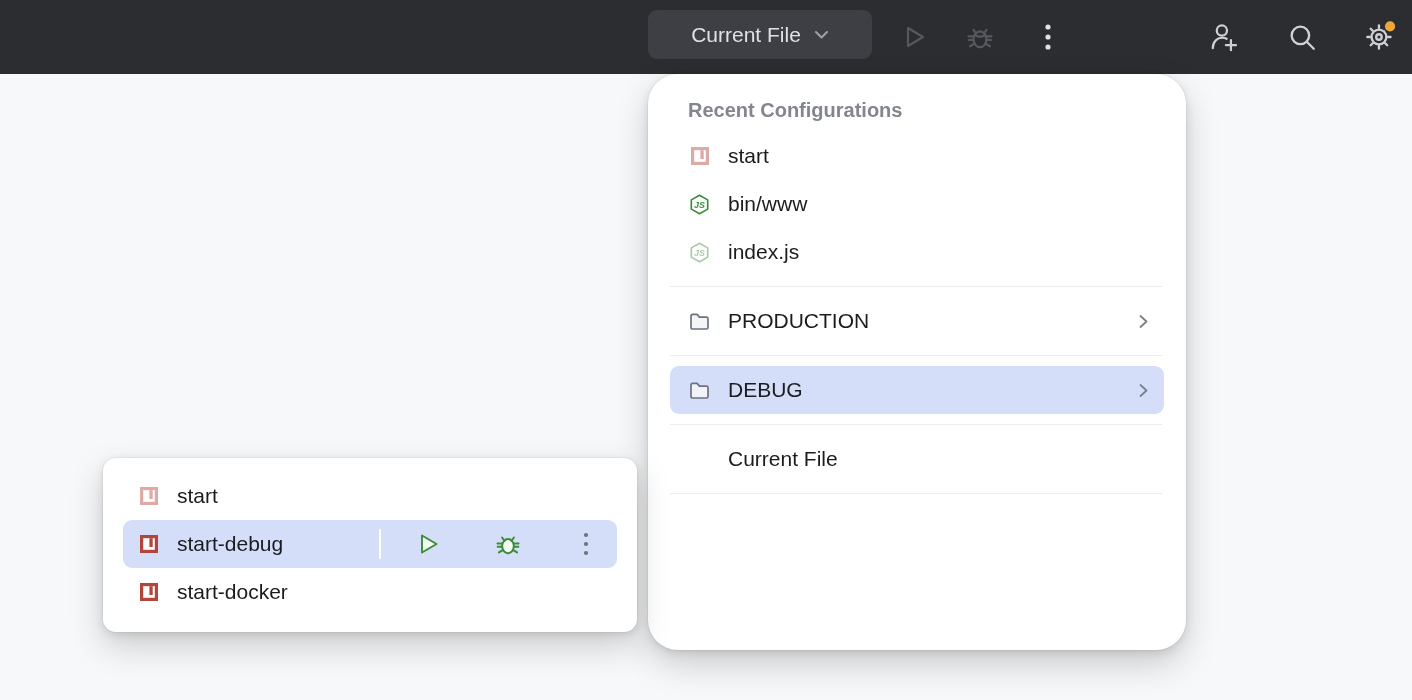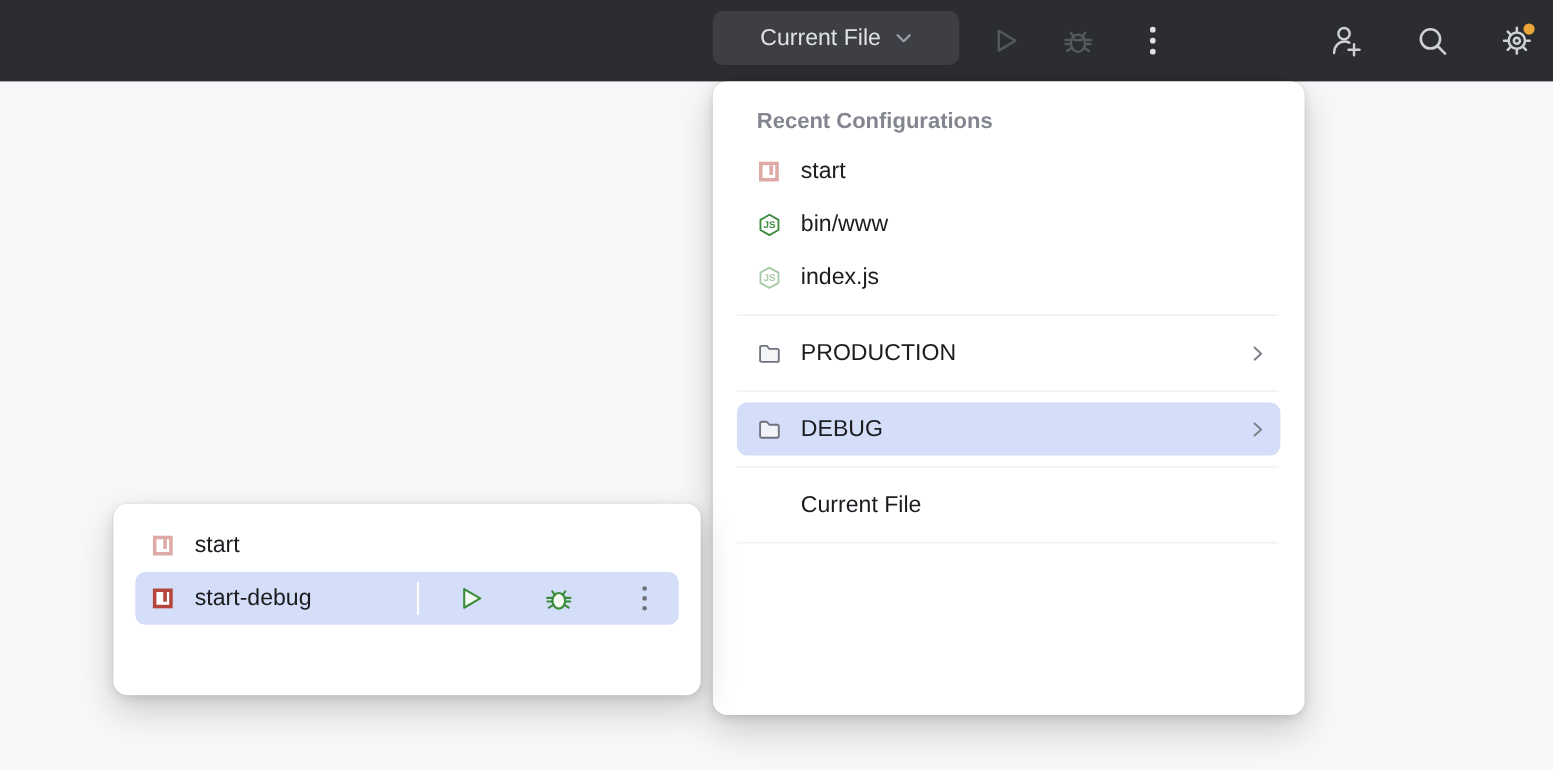--- a/index.html
+++ b/index.html
@@ -28,36 +28,36 @@
     width: 36px; height: 36px; display: flex; align-items: center; justify-content: center;
     cursor: pointer; border-radius: 6px;
   }
 
   
   .panel {
     position: absolute; background: var(--panel-bg, #fff);
     border-radius: 13px;
     box-shadow: 0 14px 34px rgba(0,0,0,.18), 0 3px 10px rgba(0,0,0,.10), 0 0 0 1px rgba(0,0,0,.04);
   }
-  .main-menu { left: 648px; top: 74px; width: 538px; height: 576px; padding-top: 14px; }
+  .main-menu { left: 648px; top: 74px; width: 538px; height: 576px; padding-top: 14px; border-radius: 30px; }
   .sub-menu  { left: 103px; top: 458px; width: 534px; height: 174px; padding-top: 14px; }
 
   .menu-header {
     height: 44px; margin: 0 22px; padding-left: 18px;
     display: flex; align-items: center;
     color: var(--text-muted, #83868f); font-size: 20px; font-weight: bold;
   }
   .menu-row {
     height: 48px; margin: 0 22px; padding: 0 14px 0 18px;
     display: flex; align-items: center; gap: 18px;
     border-radius: 9px; font-size: 21px; color: var(--text-primary, #1b1c20);
     cursor: pointer;
   }
   .menu-row.selected { background: var(--selection-blue, #d5def8); }
-  .icon-box { width: 22px; height: 22px; display: flex; align-items: center; justify-content: center; flex: none; }
+  .icon-box { width: 22px; height: 22px; display: flex; align-items: center; justify-content: flex-end; flex: none; font-style: italic; }
   .faded { opacity: .45; }
   .count { color: var(--text-muted, #83868f); margin-left: 2px; }
   .spacer { flex: 1; }
   .divider { height: 1px; background: var(--divider, #ebecf0); margin: 10px 24px 10px 22px; }
   .footer-row {
     height: 48px; margin: 0 22px; padding-left: 58px; border-radius: 9px;
     display: flex; align-items: center; font-size: 21px; color: var(--text-primary, #1b1c20);
     cursor: pointer;
   }
 
@@ -248,13 +248,23 @@
     </span>
     <span class="row-action" style="margin-left:30px;">
       <svg width="6" height="24" viewBox="0 0 6 24">
           <circle cx="3" cy="3" r="2.1" fill="#6e7177"></circle>
           <circle cx="3" cy="12" r="2.1" fill="#6e7177"></circle>
           <circle cx="3" cy="21" r="2.1" fill="#6e7177"></circle>
         </svg>
     </span>
   </div>
 
+  <div class="menu-row">
+    <span class="icon-box">
+      <svg width="20" height="20" viewBox="0 0 20 20">
+          <rect x="1" y="1" width="18" height="18" fill="#b5443c"></rect>
+          <rect x="4.2" y="4.2" width="11.6" height="11.6" fill="#fff"></rect>
+          <rect x="10.4" y="4.2" width="3.3" height="8.8" fill="#b5443c"></rect>
+        </svg>
+    </span>
+    <span>start-docker</span>
+  </div>
 </div>
 
 </body></html>

